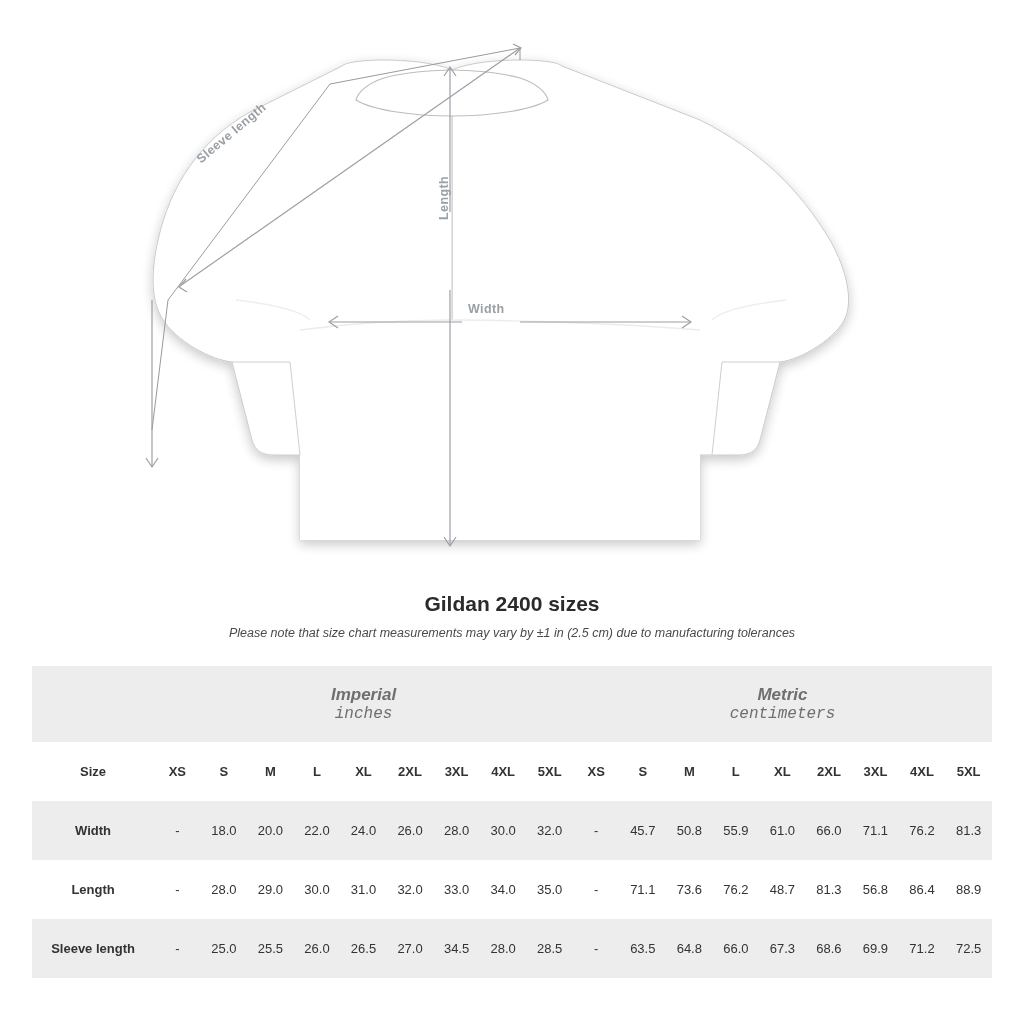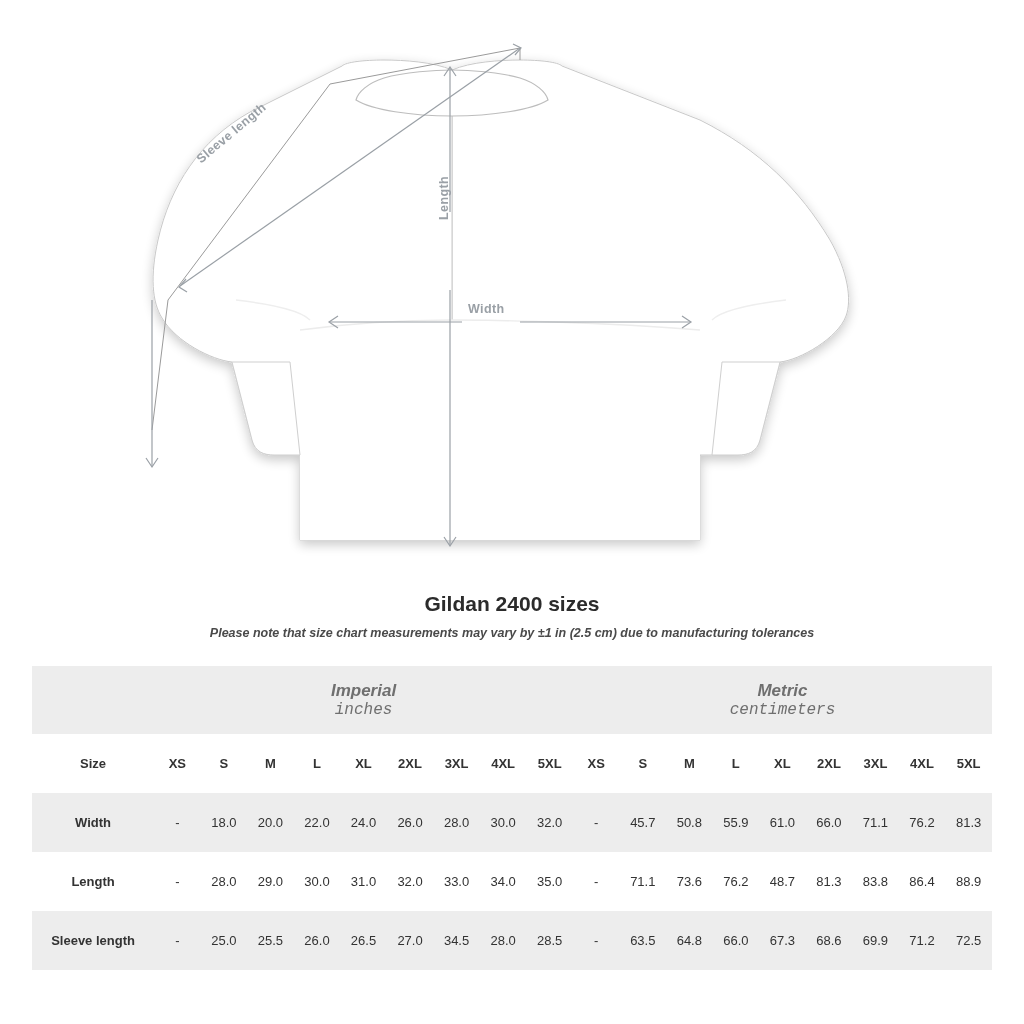--- a/index.html
+++ b/index.html
@@ -65,21 +65,20 @@
     font-size: 21px;
     font-weight: bold;
     color: #2b2b2b;
     margin: 0 0 10px 0;
   }
   .chart-note {
     font-size: 12.5px;
     font-style: italic;
     color: #4a4a4a;
     margin: 0;
-    font-weight: bold;
   }
 
   
   .table-wrap {
     margin: 26px 32px 0 32px;
   }
   table.size-table {
     border-collapse: collapse;
     width: 960px;
     table-layout: fixed;
@@ -89,21 +88,21 @@
     border: none;
     text-align: center;
     font-size: 13px;
     color: #333;
     padding: 0;
     height: 59px;
     vertical-align: middle;
   }
   .unitgroup {
     background: #ededed;
-    height: 68px;
+    height: 76px;
   }
   .unitgroup .unit-name {
     font-size: 17px;
     font-style: italic;
     font-weight: bold;
     color: #6f6f6f;
     display: block;
     line-height: 20px;
   }
   .unitgroup .unit-sub {
@@ -310,21 +309,21 @@
           <td class="val">32.0</td>
           <td class="val">33.0</td>
           <td class="val">34.0</td>
           <td class="val">35.0</td>
           <td class="val">-</td>
           <td class="val">71.1</td>
           <td class="val">73.6</td>
           <td class="val">76.2</td>
           <td class="val">48.7</td>
           <td class="val">81.3</td>
-          <td class="val">83.8</td>
+          <td class="val">56.8</td>
           <td class="val">86.4</td>
           <td class="val">88.9</td>
         </tr>
 
         <tr class="row-odd">
           <td class="rowlabel">Sleeve length</td>
           <td class="val">-</td>
           <td class="val">25.0</td>
           <td class="val">25.5</td>
           <td class="val">26.0</td>

